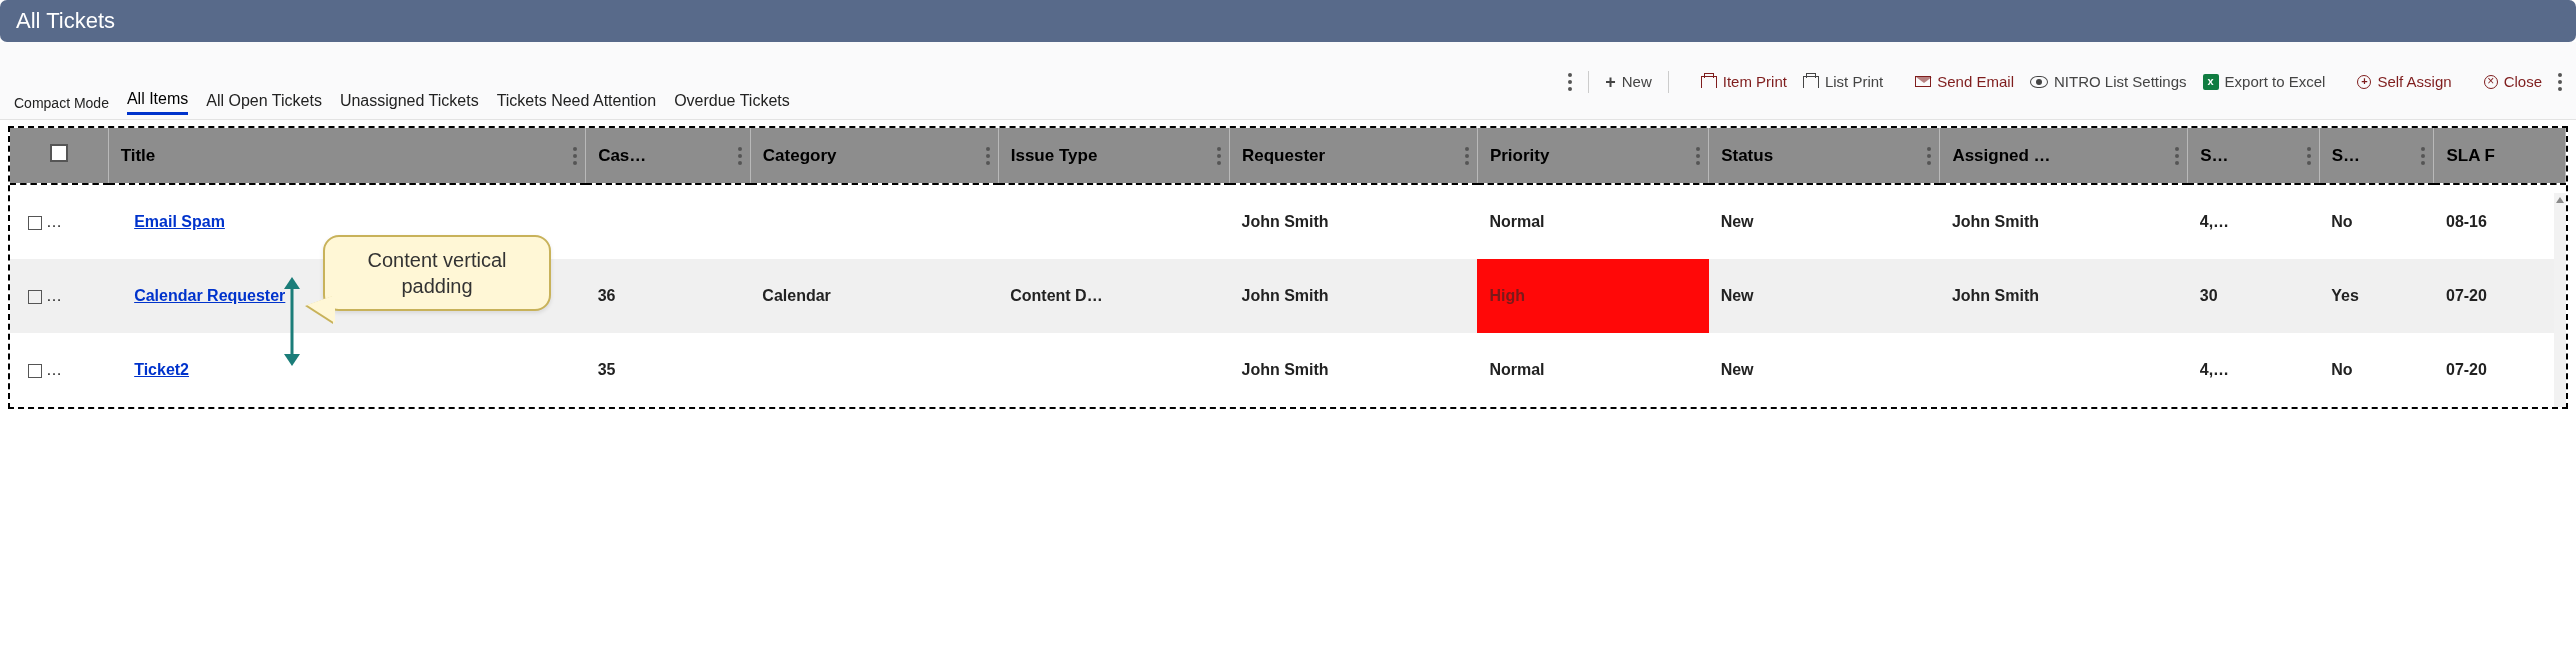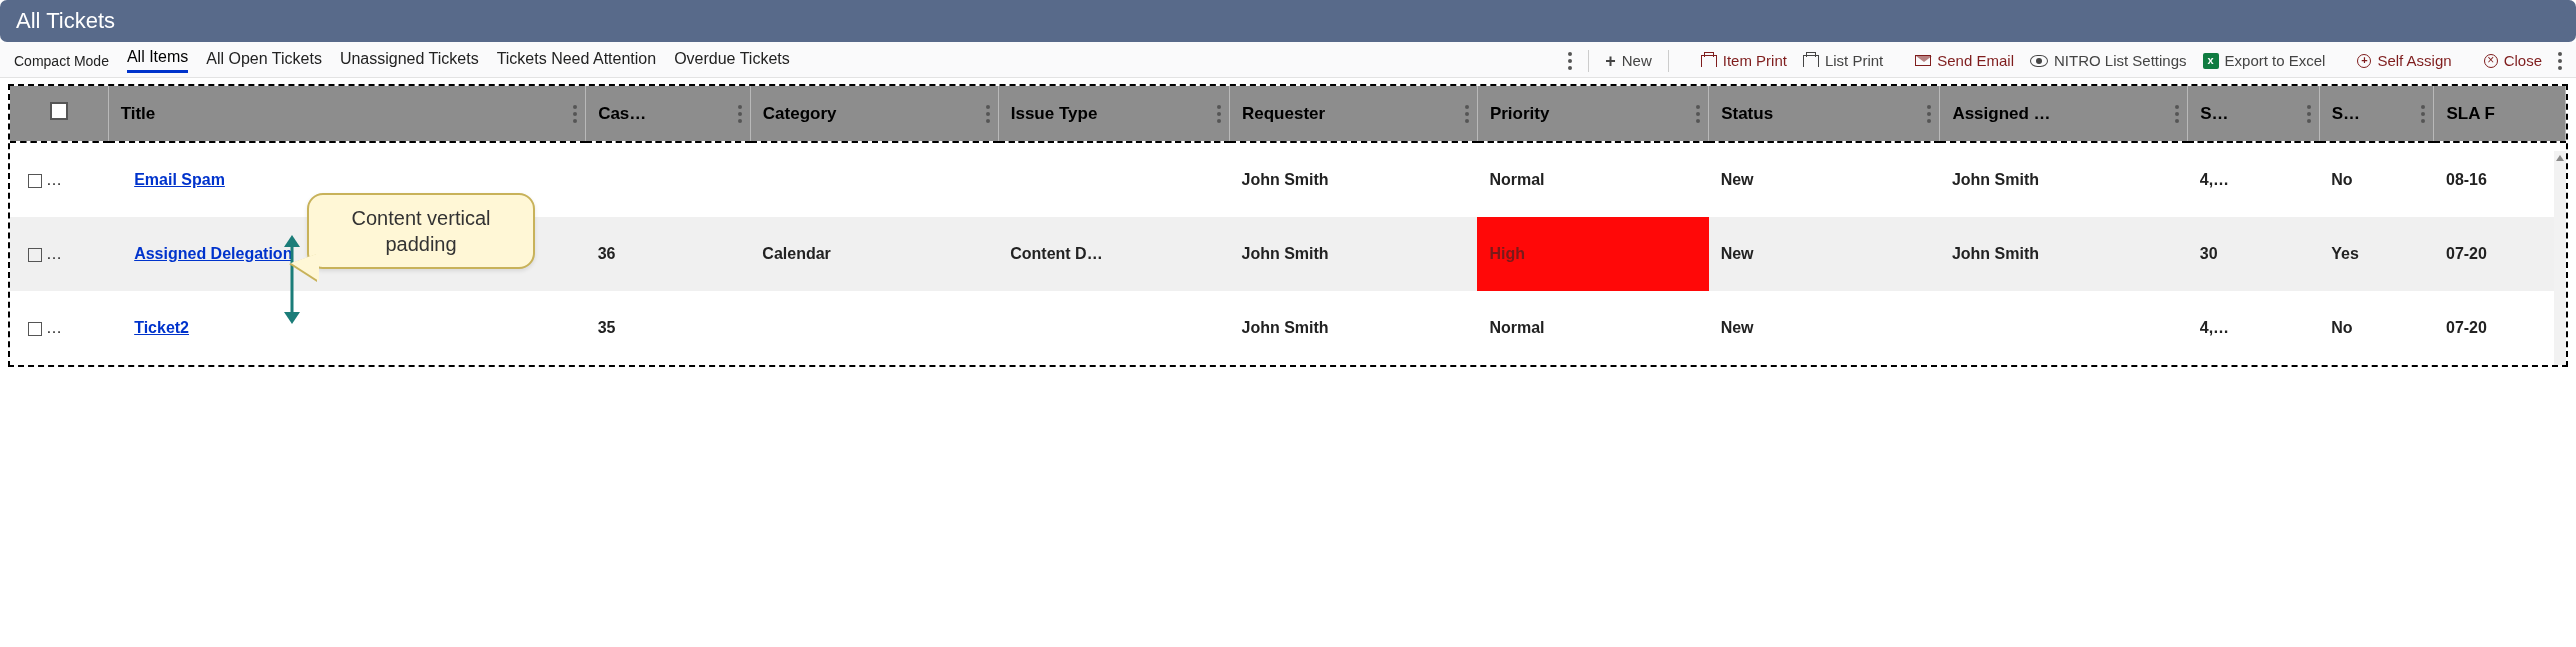--- a/index.html
+++ b/index.html
@@ -22,21 +22,21 @@
 
   
   .toolbar {
     display: flex;
     align-items: center;
     justify-content: space-between;
     border-bottom: 1px solid #e3e3e3;
     padding: 6px 14px 4px 14px;
     background: #fafafb;
   }
-  .toolbar-left { display: flex; align-items: center; gap: 18px; }
+  .toolbar-left { display: flex; align-items: center; gap: 18px; margin-top: 42px; }
   .toolbar-left .mode-label { color: #222; }
   .tab {
     color: #222;
     padding-bottom: 4px;
     cursor: pointer;
     font-size: 16px;
   }
   .tab.selected {
     border-bottom: 3px solid #0033cc;
     color: #000;
@@ -160,21 +160,21 @@
     text-align:center;
     line-height:1.3;
     box-shadow:0 2px 4px rgba(0,0,0,.1);
     z-index:5;
     pointer-events:none; 
   }
   .callout .tail{
     position:absolute;
     width:0;height:0;
   }
-  .callout1 { left:297px; top:107px; width:228px; }
+  .callout1 { left:313px; top:107px; width:228px; }
   .callout1 .tail{
     left:-18px; bottom:-14px;
     border-right:28px solid #fff7d6;
     border-top:10px solid transparent;
     border-bottom:18px solid transparent;
     filter:drop-shadow(-2px 1px 0 #c8b25a);
   }
   .callout2 { left:575px; top:119px; width:416px; }
   .callout2 .tail{
     left:89px; bottom:-20px;
@@ -406,21 +406,21 @@
           <td>John Smith</td>
           <td>Normal</td>
           <td>New</td>
           <td>John Smith</td>
           <td>4,…</td>
           <td>No</td>
           <td>08-16</td>
         </tr>
         <tr class="alt">
           <td class="sel-cell"><span class="rowchk"></span><span class="dots">…</span></td>
-          <td class="title-cell"><a href="#">Assigned Delegation</a></td>
+          <td class="title-cell"><a href="#">Calendar Requester</a></td>
           <td>36</td>
           <td>Calendar</td>
           <td>Content D…</td>
           <td>John Smith</td>
           <td class="priority-high">High</td>
           <td>New</td>
           <td>John Smith</td>
           <td>30</td>
           <td>Yes</td>
           <td>07-20</td>

